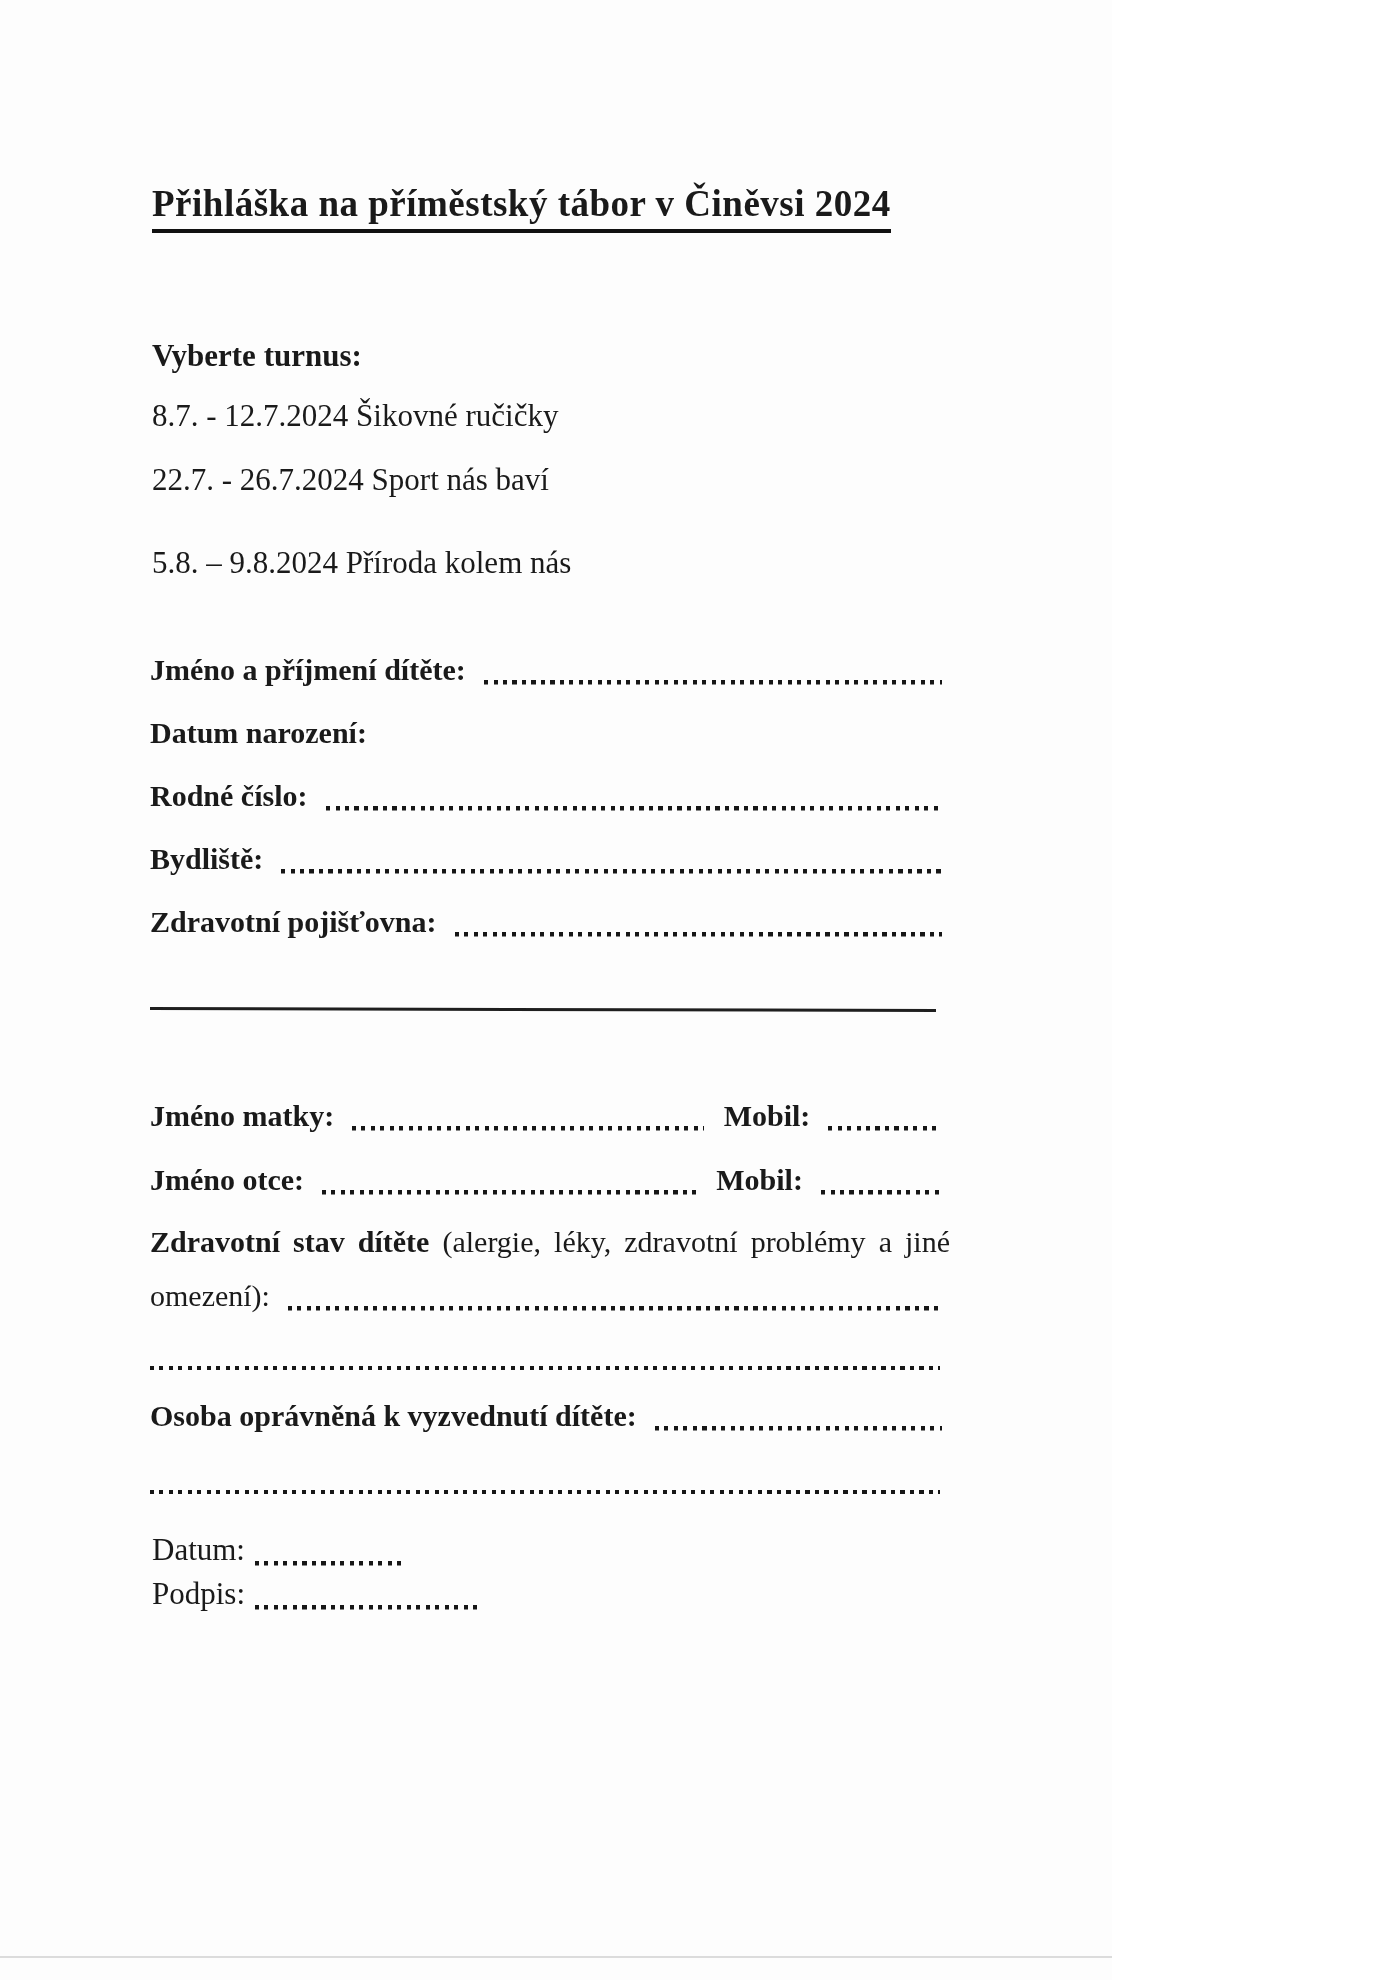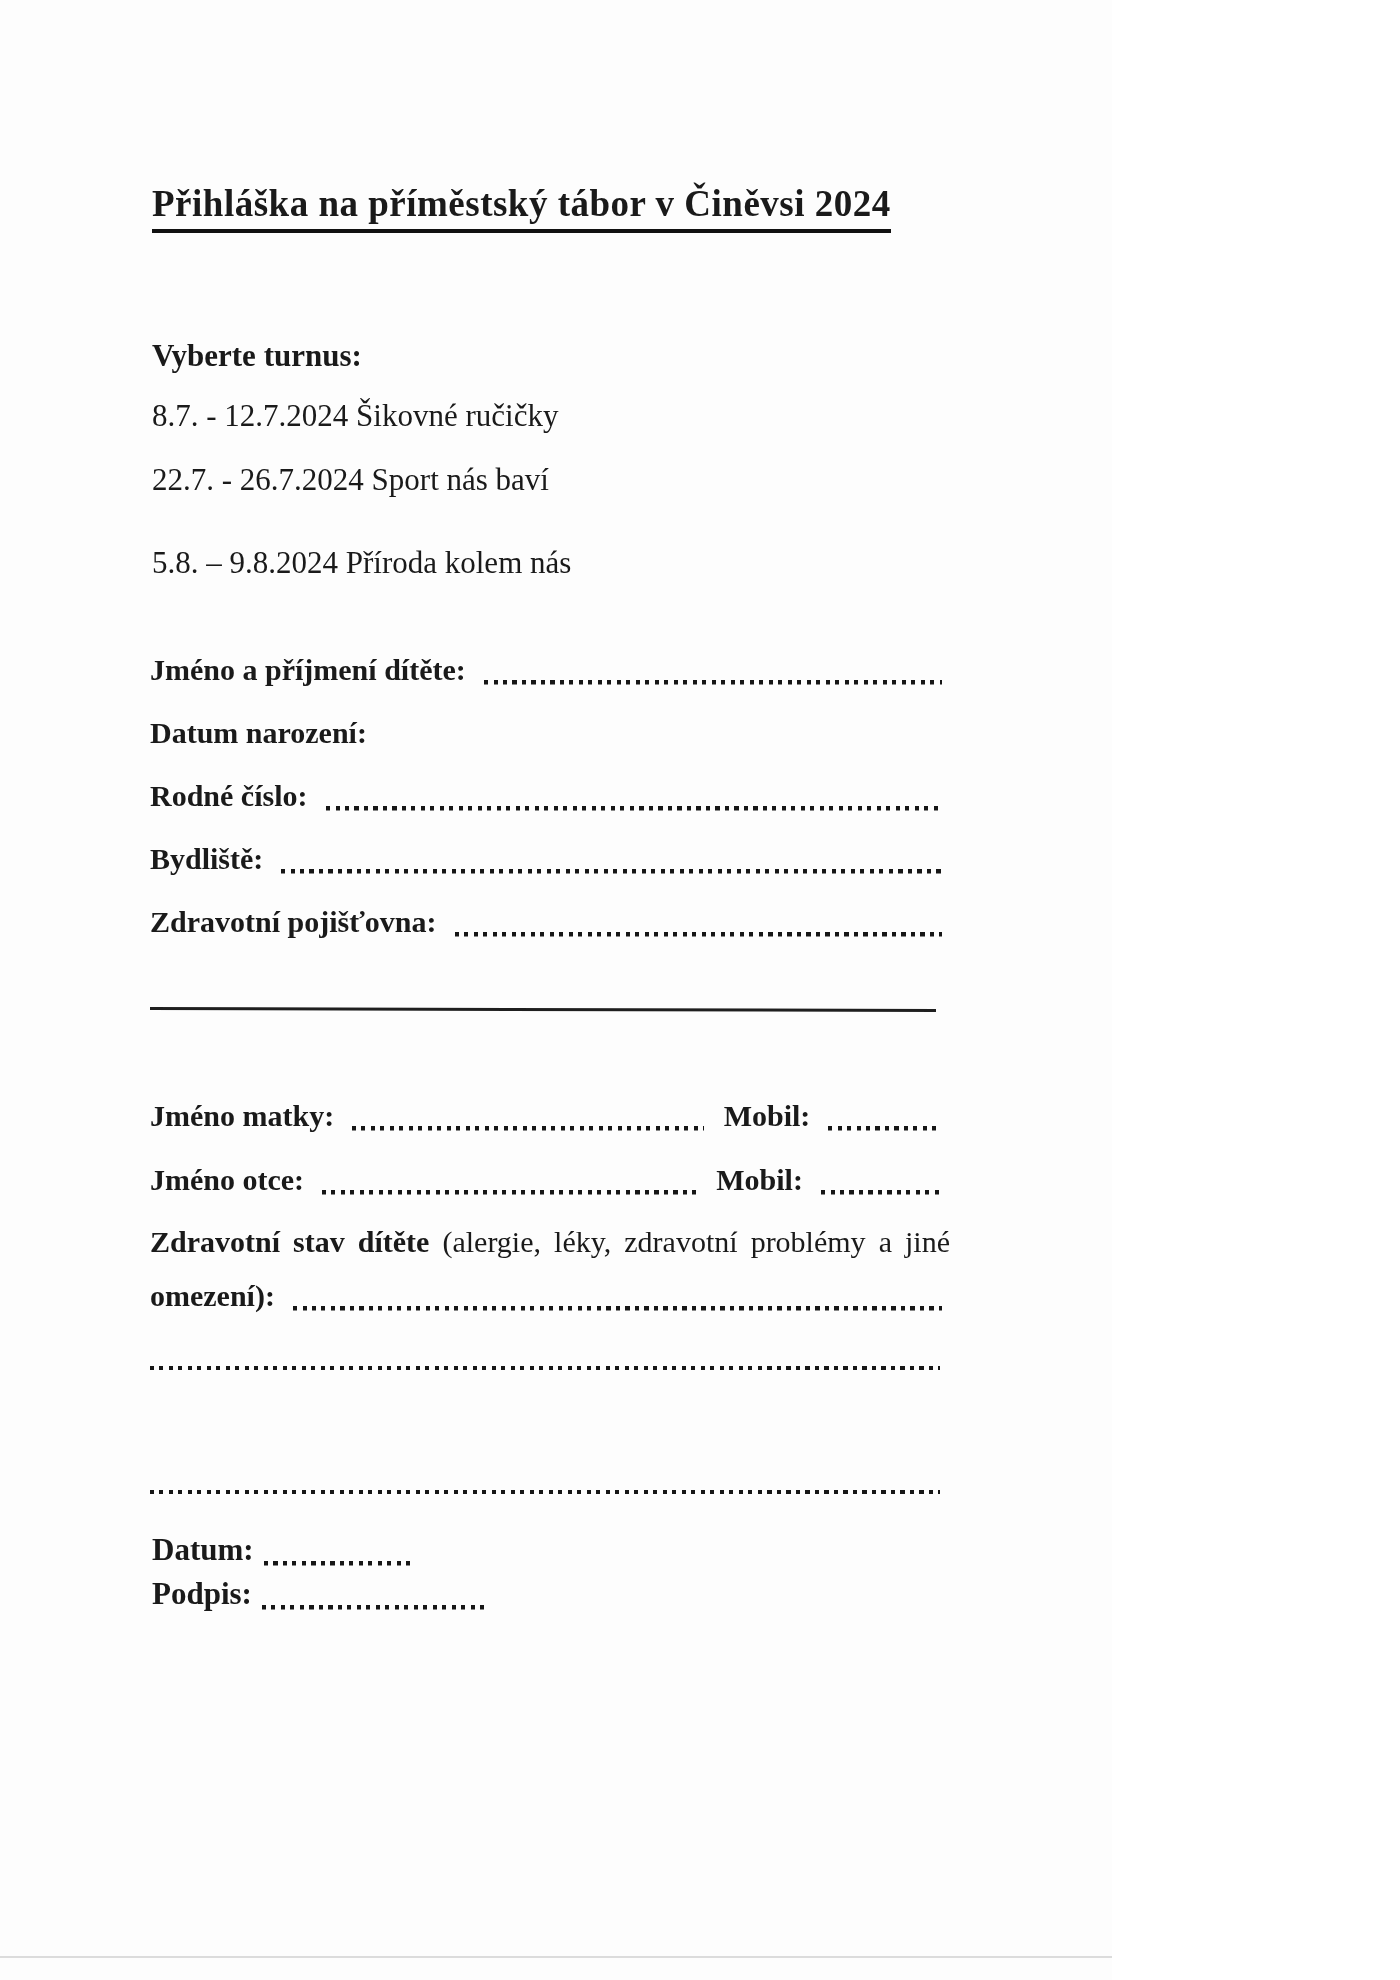--- a/index.html
+++ b/index.html
@@ -50,21 +50,21 @@
     left: 150px;
     width: 792px;
     height: 42px;
     display: flex;
     font-size: 30px;
     line-height: 40px;
     white-space: nowrap;
     gap: 8px;
   }
   .lbl { font-weight: 700; flex: 0 0 auto; }
-  .lbl-reg { font-weight: 700; flex: 0 0 auto; }
+  .lbl-reg { font-weight: 400; flex: 0 0 auto; }
   .leader {
     flex: 1 1 auto;
     margin-left: 10px;
     background-image: repeating-linear-gradient(90deg, #161616 0 4px, transparent 4px 9.5px);
     background-size: 100% 4.5px;
     background-position: 0 calc(100% - 8px);
     background-repeat: no-repeat;
   }
   .leader-mid { flex: 3.4 1 0; margin-right: 12px; }
   .leader-end { flex: 1.1 1 0; }
@@ -208,20 +208,24 @@
     <span class="health-bold">Zdravotní stav dítěte</span>
     <span>(alergie, léky, zdravotní problémy a jiné</span>
   </div>
   <div class="frow row-health2">
     <span class="lbl-reg">omezení):</span>
     <span class="leader"></span>
   </div>
 
   <div class="dotline dot1"></div>
 
+  <div class="frow row-pickup">
+    <span class="lbl">Osoba oprávněná k vyzvednutí dítěte:</span>
+    <span class="leader"></span>
+  </div>
 
   <div class="dotline dot2"></div>
 
   <div class="footer">
     <div class="fgroup">
       <span class="lbl-reg">Datum:</span>
       <span class="leader date-leader"></span>
     </div>
     <div class="fgroup">
       <span class="lbl-reg">Podpis:</span>

